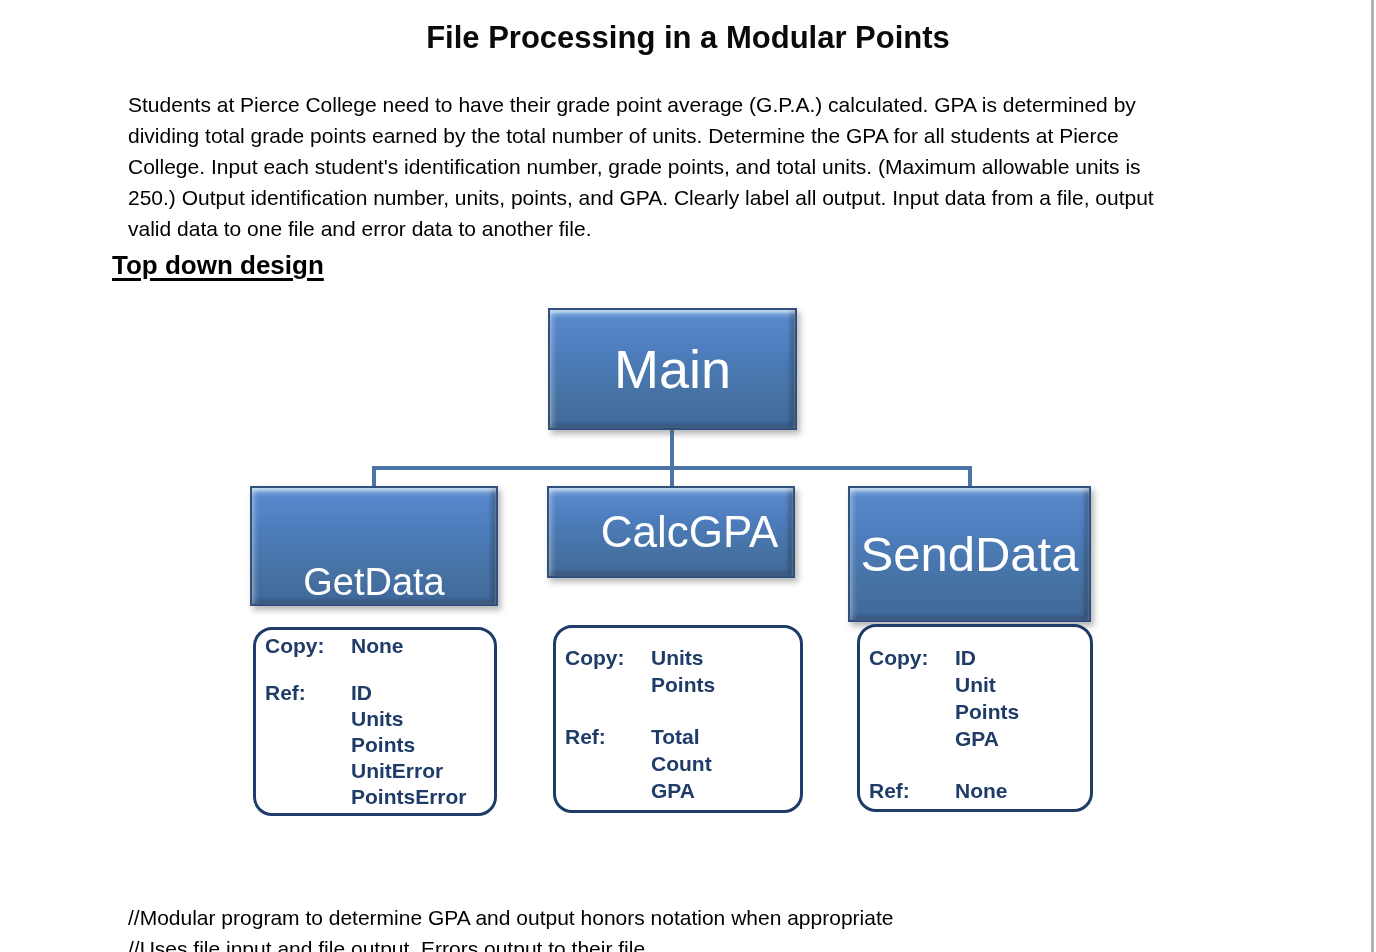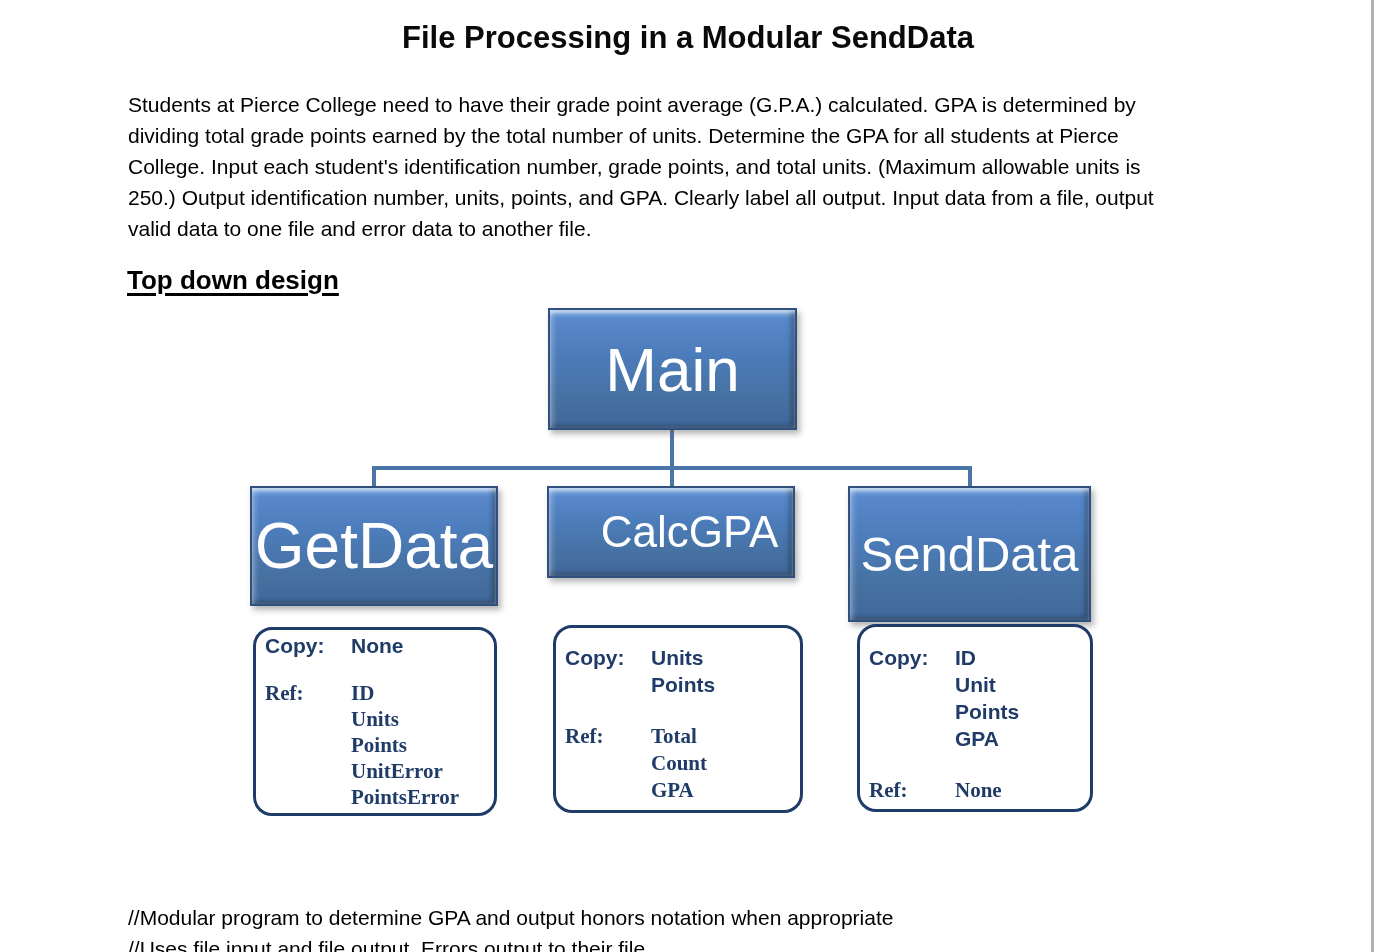--- a/index.html
+++ b/index.html
@@ -24,21 +24,21 @@
     font-size: 21px; line-height: 31px;
     white-space: pre-line;
     margin: 16px;
   }
   .section-heading {
     position: absolute; top: 250px; left: 112px;
     font-size: 26px; font-weight: 700;
     text-decoration: underline;
     text-decoration-thickness: 2.5px;
     text-underline-offset: 4px;
-    margin: 15px;
+    margin: 0;
   }
   .comments {
     position: absolute; left: 112px;
     font-size: 21px; line-height: 31px;
     margin: 16px;
   }
   .comment-1 { top: 886px; }
   .comment-2 { top: 917px; }
 
   
@@ -50,22 +50,22 @@
     border: 2px solid #30507e;
     box-shadow:
       inset 0 3px 3px rgba(255,255,255,0.45),
       inset 4px 0 4px rgba(255,255,255,0.22),
       inset -4px -3px 5px rgba(0,0,0,0.30),
       3px 4px 6px rgba(90,90,90,0.45);
     color: #ffffff;
     display: flex; align-items: center; justify-content: center;
     text-align: center;
   }
-  .node-main     { left: 548px; top: 308px; width: 249px; height: 122px; font-size: 62px; }
-  .node-getdata  { left: 250px; top: 486px; width: 248px; height: 120px; font-size: 64px; }
+  .node-main     { left: 548px; top: 308px; width: 249px; height: 122px; font-size: 54px; }
+  .node-getdata  { left: 250px; top: 486px; width: 248px; height: 120px; font-size: 38px; align-items: flex-end; }
   .node-calcgpa  { left: 547px; top: 486px; width: 248px; height: 92px; font-size: 44px; padding-left: 37px; }
   .node-senddata { left: 848px; top: 486px; width: 243px; height: 136px; font-size: 49px; }
 
   
   .conn { position: absolute; background: #4a75a6; }
   .conn-stem  { left: 670px; top: 429px; width: 4px;   height: 39px; }
   .conn-h     { left: 372px; top: 466px; width: 600px; height: 4px;  }
   .conn-drop-l { left: 372px; top: 468px; width: 4px;  height: 20px; }
   .conn-drop-m { left: 670px; top: 468px; width: 4px;  height: 20px; }
   .conn-drop-r { left: 968px; top: 468px; width: 4px;  height: 20px; }
@@ -78,41 +78,41 @@
     border: 3px solid #1f3c68;
     border-radius: 19px;
     color: #1f3c68;
     font-weight: 700;
     font-size: 21px;
     padding: 4px 8px 0 9px;
   }
   .params .prow { display: flex; line-height: 27px; }
   .params .plabel { width: 86px; flex: none; }
   .params .pvals  { white-space: pre-line; }
-  .params .ref-row { margin-top: 25px; font-family: Liberation Serif, serif; }
+  .params .ref-row { margin-top: 25px; }
 
   .p-getdata  { left: 253px; top: 627px; width: 244px; height: 189px; padding-top: 3px; }
   .p-getdata .prow { line-height: 26px; }
   .p-getdata .ref-row { margin-top: 21px; }
   .p-calcgpa  { left: 553px; top: 625px; width: 250px; height: 188px; padding-top: 16px; }
   .p-senddata { left: 857px; top: 624px; width: 236px; height: 188px; padding-top: 17px; }
 
   
   .page-edge {
     position: absolute; left: 1371px; top: 0;
     width: 3px; height: 952px;
     background: #b0b0b6;
   }
 </style>
 </head>
 <body>
 
 <div>
 
-  <h1 class="doc-title">File Processing in a Modular SendData</h1>
+  <h1 class="doc-title">File Processing in a Modular Points</h1>
 
   <p class="problem">Students at Pierce College need to have their grade point average (G.P.A.) calculated. GPA is determined by
 dividing total grade points earned by the total number of units. Determine the GPA for all students at Pierce
 College. Input each student's identification number, grade points, and total units. (Maximum allowable units is
 250.) Output identification number, units, points, and GPA. Clearly label all output. Input data from a file, output
 valid data to one file and error data to another file.</p>
 
   <h2 class="section-heading">Top down design</h2>
 
   <div>

